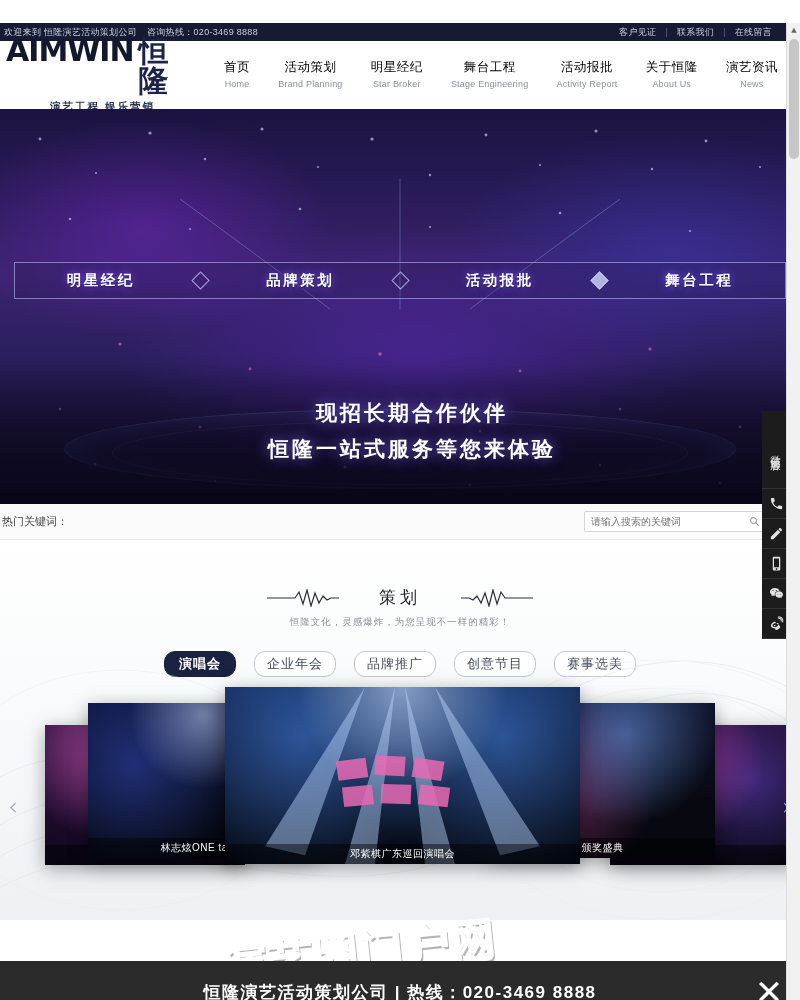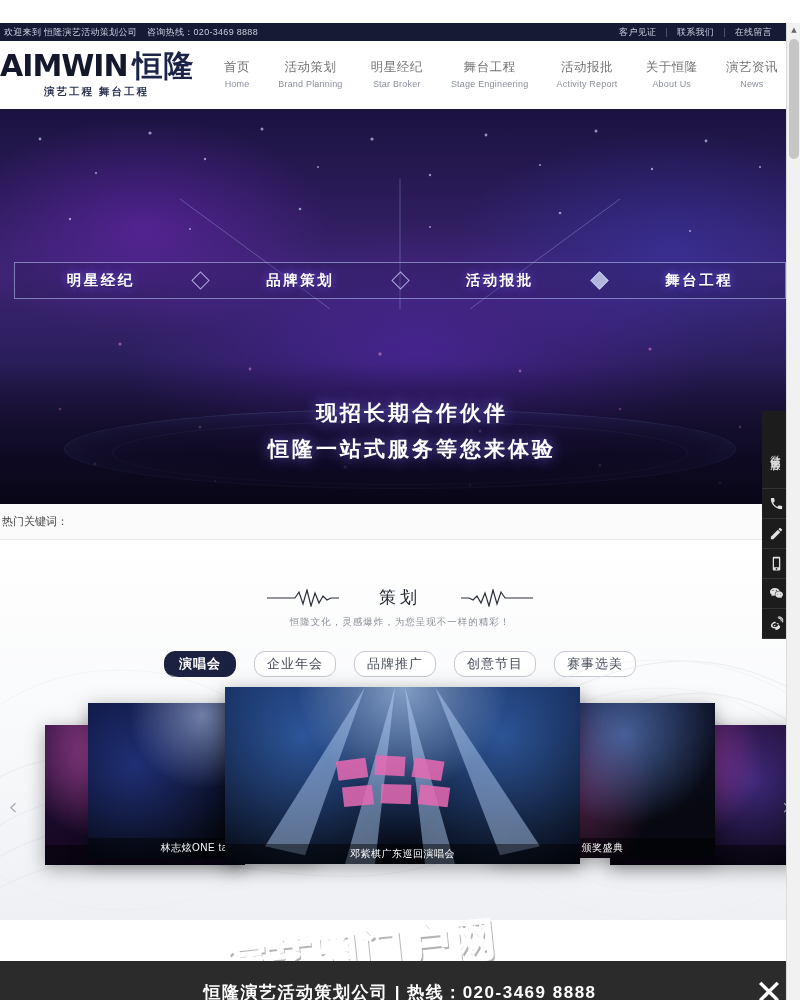--- a/index.html
+++ b/index.html
@@ -19,37 +19,37 @@
   .topbar-left { display: flex; align-items: center; gap: 10px; white-space: nowrap; }
   .topbar-right { display: flex; align-items: center; gap: 9px; margin-right: 14px; }
   .topbar-right a { color: #c9cede; text-decoration: none; }
   .tb-sep { color: #5a6484; }
 
   
   .header {
     height: 68px; background: #ffffff;
     display: flex; align-items: center; position: relative;
   }
-  .logo { display: flex; flex-direction: column; width: 200px; }
+  .logo { display: flex; flex-direction: column; padding-left: 6px; width: 200px; }
   .logo-main {
     font-size: 30px; font-weight: 800; letter-spacing: -1px;
     color: #13182c; line-height: 1; display: flex; align-items: baseline; gap: 5px;
     font-family: "DejaVu Sans", sans-serif;
   }
   .logo-cn { color: #1b2448; font-size: 30px; font-weight: 800; letter-spacing: 1px; }
   .logo-sub {
     font-size: 10.5px; color: #2a3252; letter-spacing: 2px;
     margin-top: 4px; margin-left: 44px; font-weight: 600;
   }
   .nav { display: flex; align-items: center; flex: 1; justify-content: space-around; padding: 0 8px 0 10px; }
   .nav-item {
     text-align: center; cursor: pointer; line-height: 1.35;
     padding: 0 2px;
   }
-  .nav-cn { font-size: 12.5px; color: #737373; letter-spacing: .5px; }
+  .nav-cn { font-size: 12.5px; color: #000000; letter-spacing: .5px; }
   .nav-en { font-size: 9px; color: #8b8f9c; margin-top: 2px; letter-spacing: .2px; }
 
   
   .banner {
     position: relative; height: 395px; overflow: hidden;
     background:
       radial-gradient(ellipse 420px 180px at 52% 62%, rgba(90,40,180,.55), transparent 70%),
       radial-gradient(ellipse 260px 150px at 18% 30%, rgba(120,40,200,.45), transparent 72%),
       radial-gradient(ellipse 300px 160px at 84% 35%, rgba(60,60,190,.45), transparent 72%),
       linear-gradient(180deg, #1b1340 0%, #2a1b58 22%, #3b2470 42%, #2c1f5e 62%, #1a1338 82%, #120d28 100%);
@@ -287,21 +287,21 @@
       <a href="#">在线留言</a>
     </div>
   </div>
 
   <div class="header">
     <div class="logo">
       <div class="logo-main">
         <span>AIMWIN</span>
         <span class="logo-cn">恒隆</span>
       </div>
-      <div class="logo-sub">演艺工程 舞台工程</div>
+      <div class="logo-sub">演艺工程 娱乐营销</div>
     </div>
     <div class="nav">
       <div class="nav-item">
         <div class="nav-cn">首页</div>
         <div class="nav-en">Home</div>
       </div>
       <div class="nav-item">
         <div class="nav-cn">活动策划</div>
         <div class="nav-en">Brand Planning</div>
       </div>
@@ -403,20 +403,29 @@
       <div class="bh1">现招长期合作伙伴</div>
       <div class="bh2">恒隆一站式服务等您来体验</div>
     </div>
   </div>
 
   <div class="kwbar">
     <div class="kw-left">
       <span>热门关键词：</span>
       <span class="kw-links"></span>
     </div>
+    <div class="search-box">
+      <input type="text" placeholder="请输入搜索的关键词" style="">
+      <div class="search-btn">
+        <svg viewBox="0 0 16 16" width="11" height="11">
+          <circle cx="6.6" cy="6.6" r="4.4" fill="none" stroke="#888" stroke-width="1.4"></circle>
+          <line x1="10" y1="10" x2="14" y2="14" stroke="#888" stroke-width="1.6"></line>
+        </svg>
+      </div>
+    </div>
   </div>
 
   <div class="content">
     <svg class="swirl" viewBox="0 0 800 380" preserveAspectRatio="none">
       <g fill="none" stroke="#dfe3ea" stroke-width="1.2">
         <path d="M-20 300 C 120 180, 300 360, 470 250 S 720 120, 830 210"></path>
         <path d="M-20 330 C 130 215, 310 380, 480 275 S 730 150, 830 240"></path>
         <path d="M-20 360 C 140 250, 320 400, 490 300 S 740 180, 830 270"></path>
         <path d="M-20 250 C 110 150, 280 320, 450 215 S 700 90, 830 170"></path>
       </g>

